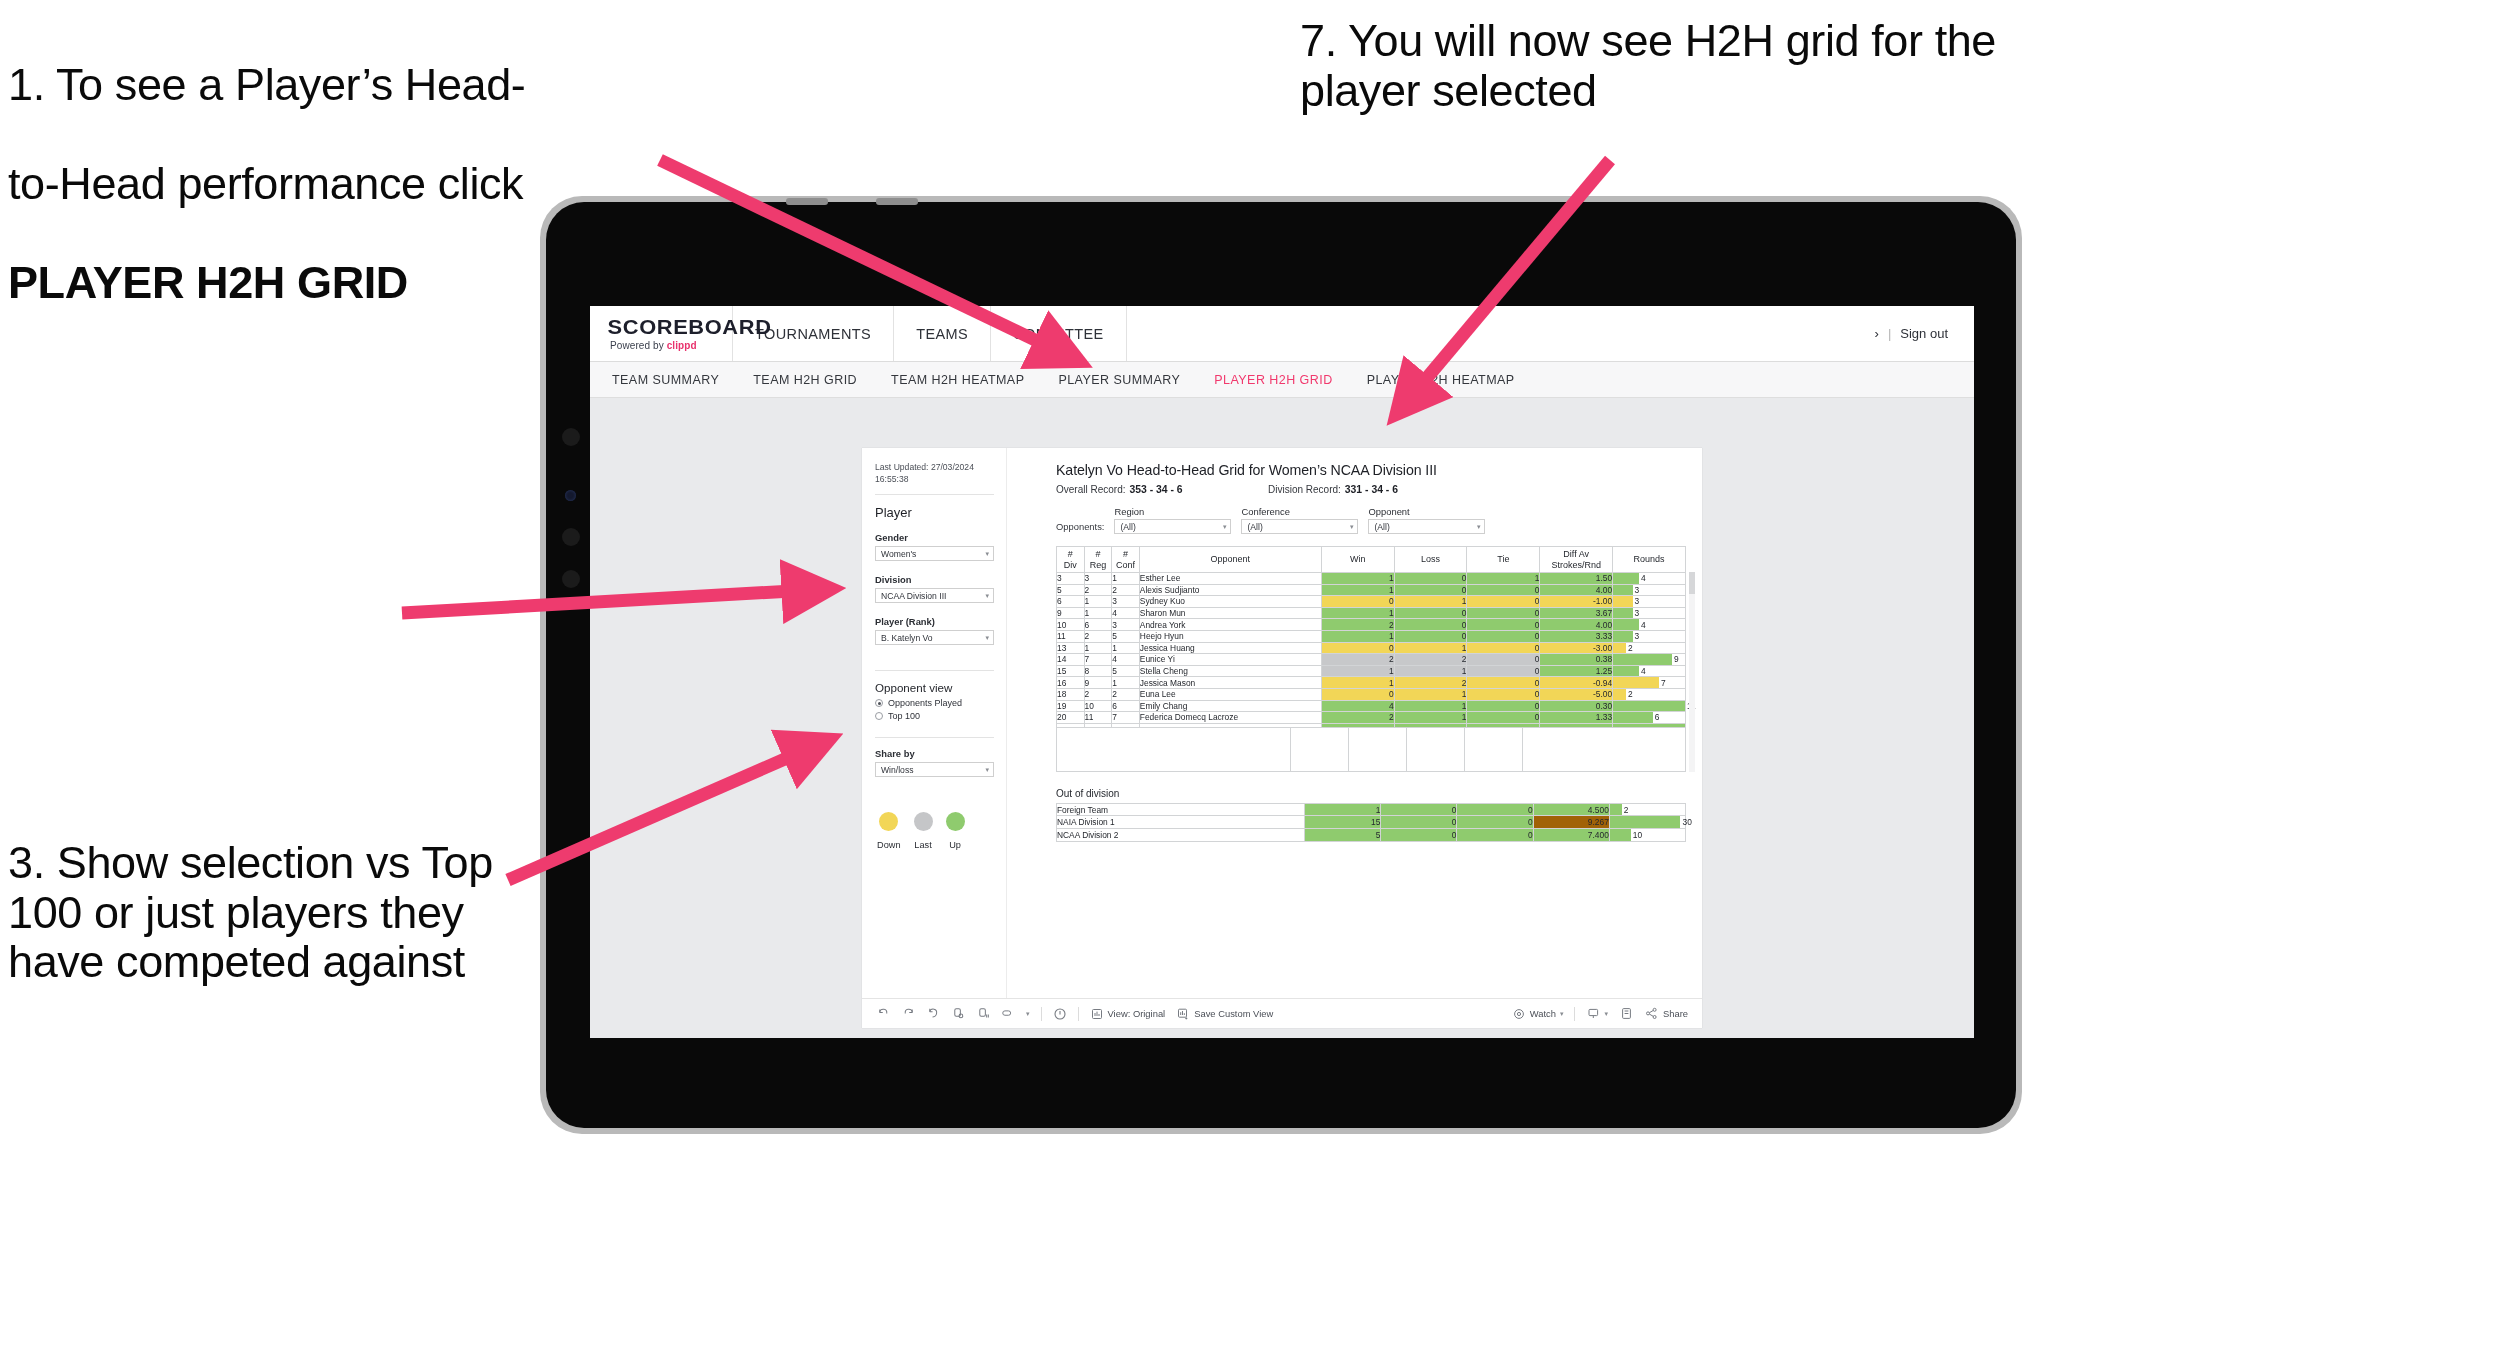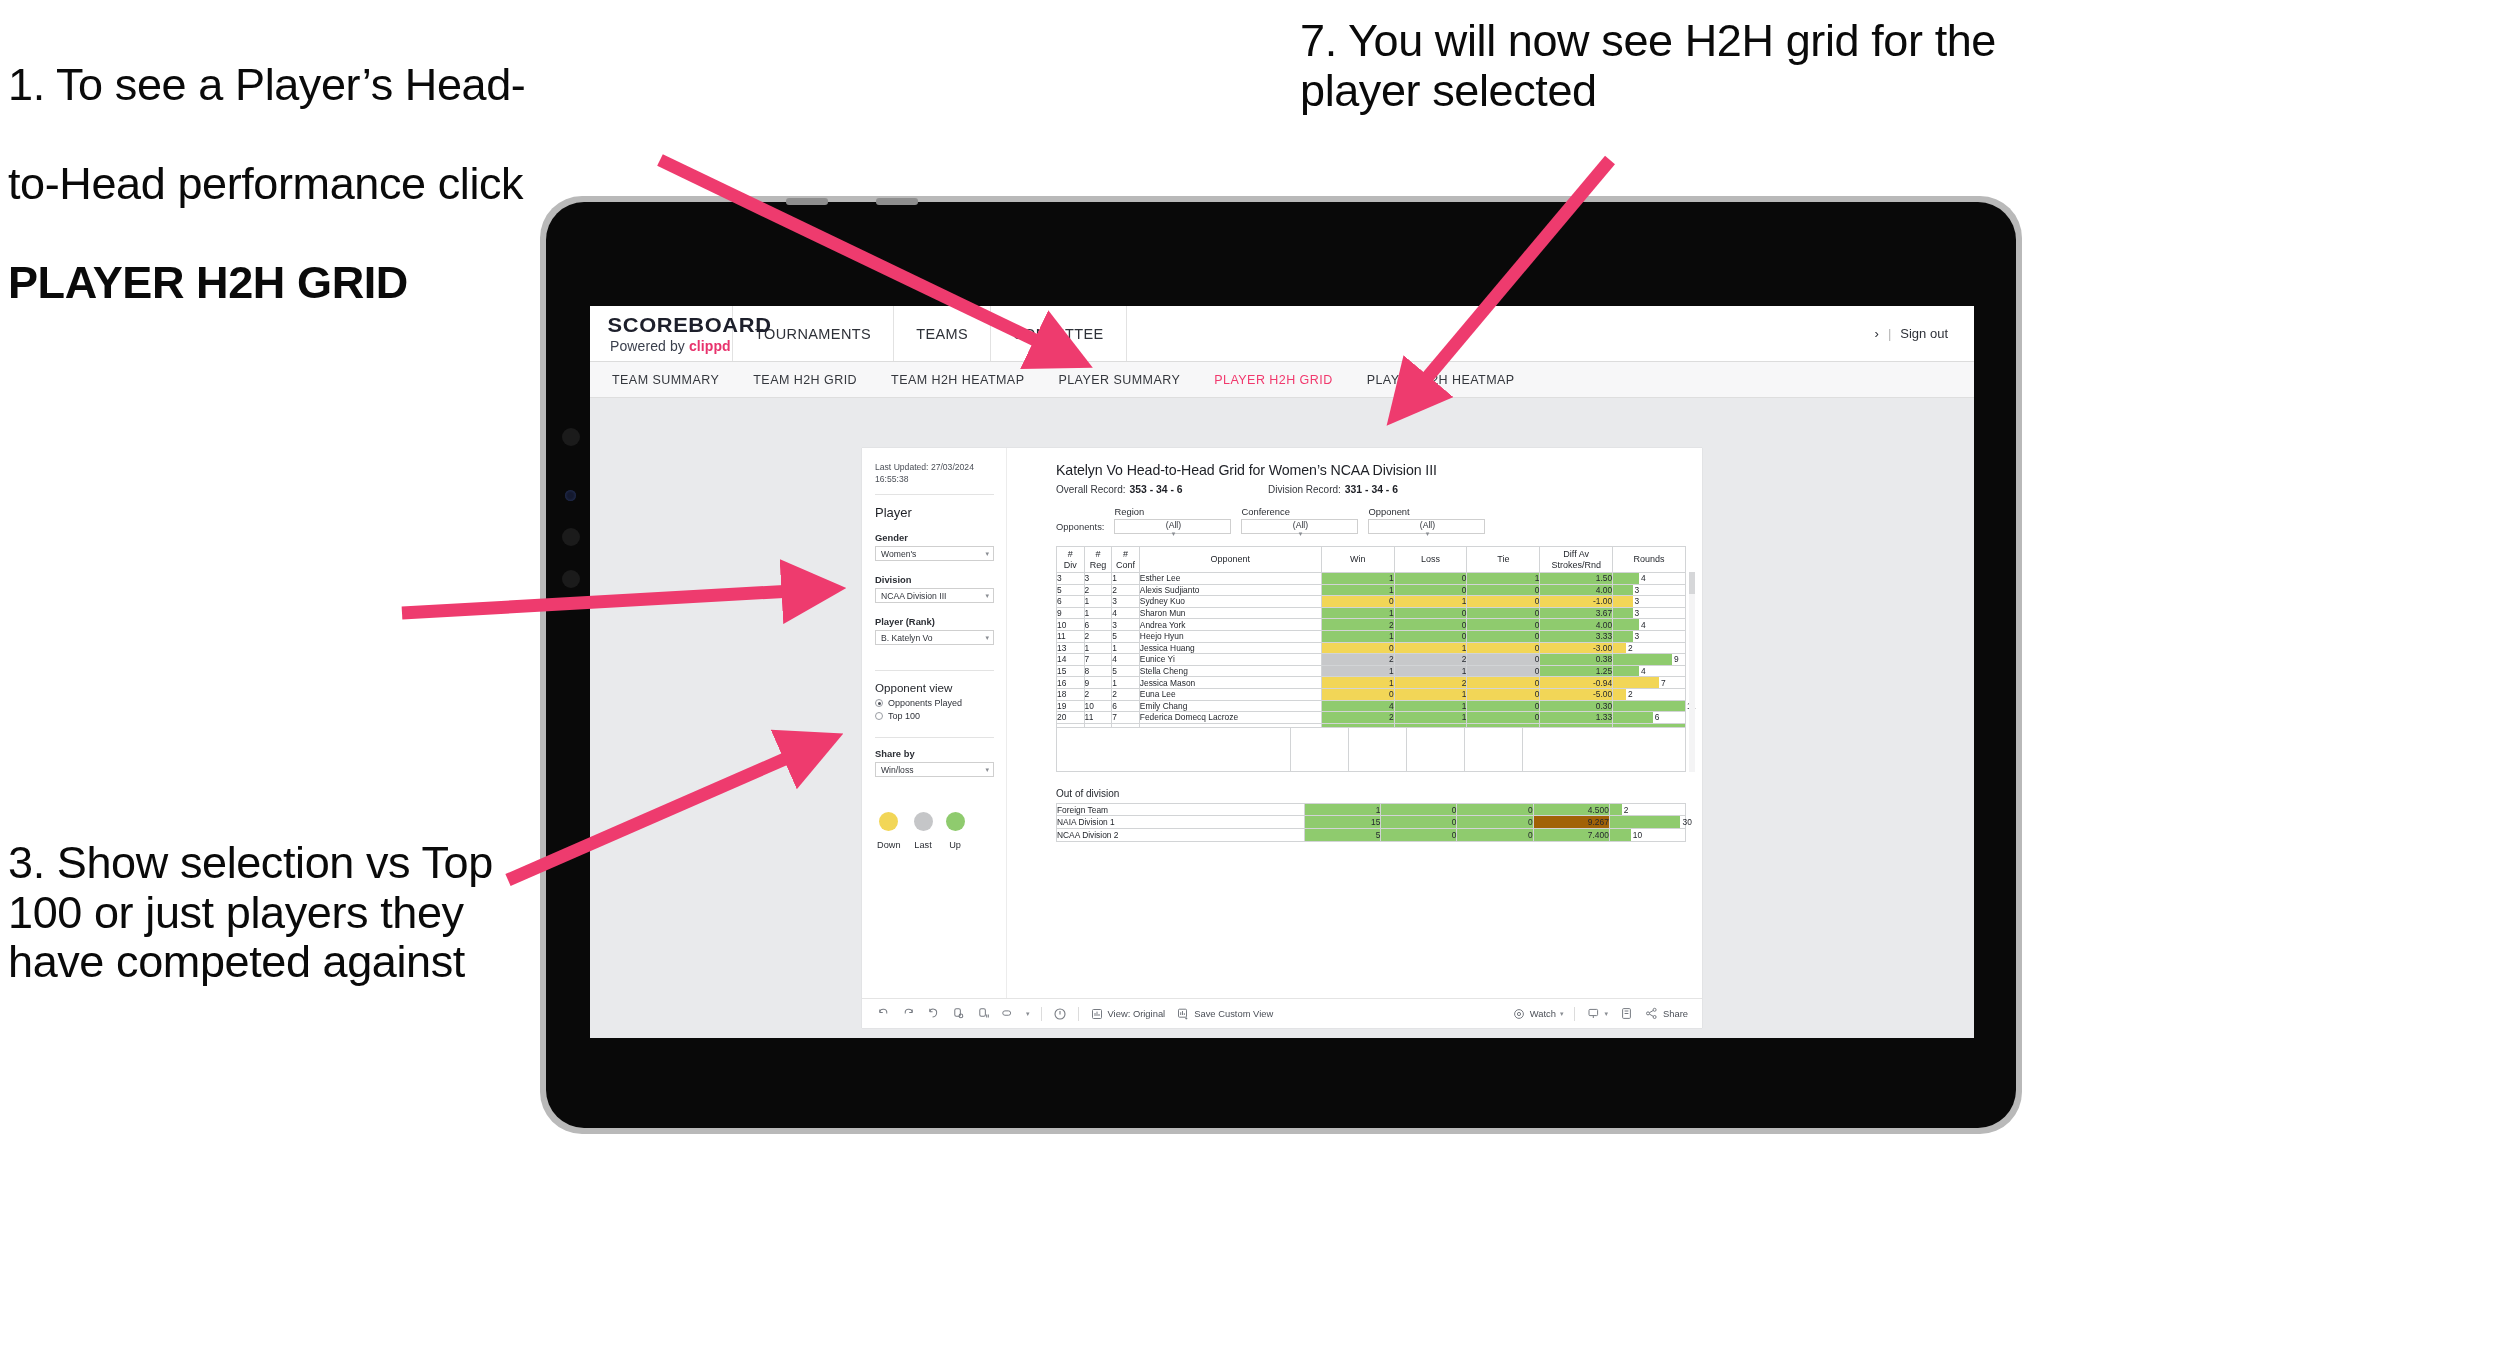--- a/index.html
+++ b/index.html
@@ -72,21 +72,21 @@
     width: 143px; display: flex; flex-direction: column;
     justify-content: center; padding-left: 20px;
     border-right: 1px solid #e2e2e2;
   }
   #brand-title {
     font-family: "Liberation Sans", sans-serif;
     font-weight: 700; font-size: 21px; letter-spacing: 0.6px;
     color: #1d1f2b; line-height: 1;
     transform: scaleX(1.04);
   }
-  #brand-sub { font-size: 14px; color: #3a3f4c; margin-top: 3px; letter-spacing: .1px; }
+  #brand-sub { font-size: 10px; color: #3a3f4c; margin-top: 3px; letter-spacing: .1px; }
   #brand-sub .accent { color: #e8336d; font-weight: 700; }
   .topnav-item {
     display: flex; align-items: center; padding: 0 22px;
     font-size: 14.5px; color: #2e3138; letter-spacing: .4px;
     border-right: 1px solid #e2e2e2; cursor: pointer;
   }
   #topnav-spacer { flex: 1; }
   #topnav-right {
     display: flex; align-items: center; gap: 9px; padding-right: 26px;
     font-size: 13px; color: #2e3138;
@@ -146,21 +146,21 @@
   #viz-title { font-size: 14.2px; color: #1d1f25; letter-spacing: -.1px; }
   #records { display: flex; margin-top: 6px; font-size: 10px; color: #34373d; }
   #records .rec { display: flex; gap: 4px; }
   #records .rec b { font-weight: 700; color: #1d1f25; font-size: 10.4px; }
   #rec-overall { width: 212px; }
 
   #opfilters { display: flex; align-items: flex-end; gap: 10px; margin-top: 11px; }
   #opfilters .oplabel { font-size: 9.4px; color: #34373d; padding-bottom: 2px; }
   .opfld { display: flex; flex-direction: column; }
   .opfld .opname { font-size: 9.4px; color: #2b2e34; margin-bottom: 2px; }
-  .opfld .select { width: 117px; flex-direction: column; }
+  .opfld .select { width: 117px; }
 
   
   #grid-wrap { margin-top: 12px; position: relative; }
   table.grid { border-collapse: collapse; width: 100%; table-layout: fixed; font-size: 8.4px; color: #25282e; }
   table.grid th, table.grid td { border: 1px solid #d2d4d6; padding: 0; height: 11.6px; }
   table.grid thead th {
     height: 26px; font-weight: 400; font-size: 9px; color: #25282e;
     background: #fff; line-height: 1.15; vertical-align: middle;
   }
   .c-div, .c-reg, .c-conf { width: 22px; }

